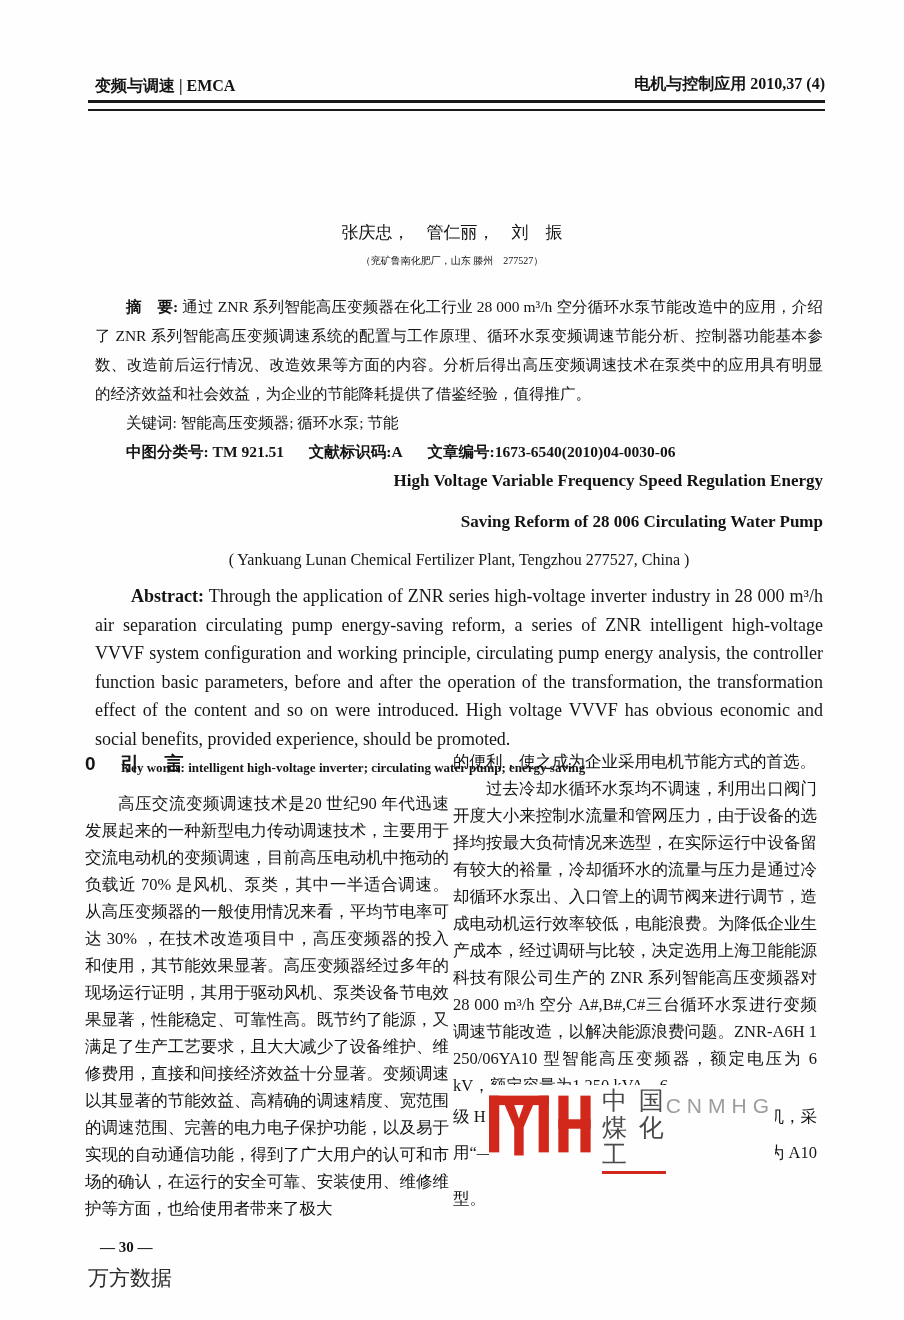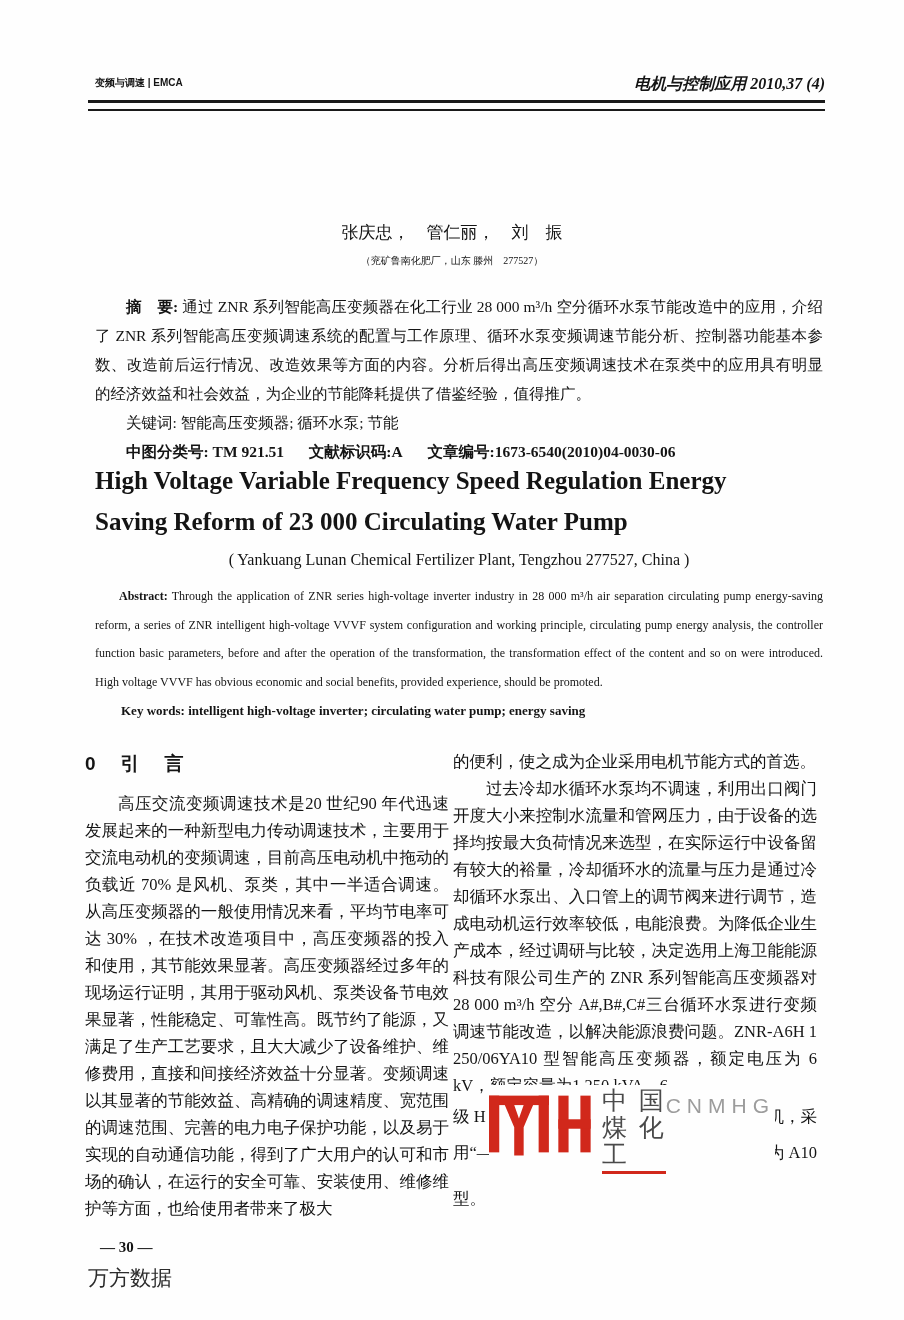--- a/index.html
+++ b/index.html
@@ -2,45 +2,45 @@
 <html><head>
 <meta charset="utf-8">
 <style>
   html,body{margin:0;padding:0;background:#e8e8e8;}
   .page{
     position:relative;width:904px;height:1320px;margin:0 auto;
     background:#fefefe;color:#141414;overflow:hidden;
     font-family:"Liberation Serif","DejaVu Serif",serif;
   }
   
-  .hdr-left{position:absolute;top:76px;left:95px;font-size:10px;font-weight:bold;
-    font-family:Liberation Sans, sans-serif;}
-  .hdr-right{position:absolute;top:74px;right:79px;font-size:16px;font-weight:bold;font-style:italic;}
+  .hdr-left{position:absolute;top:76px;left:95px;font-size:16px;font-weight:bold;
+    font-family:Liberation Serif, serif;}
+  .hdr-right{position:absolute;top:74px;right:79px;font-size:16px;font-weight:bold;}
   .rule-double{position:absolute;top:100px;left:88px;width:737px;height:6px;
     border-top:3px solid #1a1a1a;border-bottom:2px solid #1a1a1a;}
   
   .title-cn{position:absolute;top:144px;left:60px;width:784px;text-align:center;
     font-size:34px;font-weight:bold;letter-spacing:2px;
     font-family:"Liberation Sans","DejaVu Sans",sans-serif;}
   .authors-cn{position:absolute;top:221px;left:60px;width:784px;text-align:center;font-size:17px;}
   .affil-cn{position:absolute;top:254px;left:60px;width:784px;text-align:center;font-size:10px;}
   
   .cn-meta{position:absolute;top:292px;left:95px;width:728px;font-size:15.5px;
     line-height:29px;text-align:justify;}
   .cn-meta p{margin:0;}
   .abstract-cn{text-indent:2em;}
   .kw-cn{text-indent:2em;font-weight:normal;}
   .clc-line{text-indent:2em;font-weight:bold;}
   .clc-line .gap{display:inline-block;width:1.6em;}
   
   .en-block{position:absolute;top:460px;left:95px;width:728px;}
-  .title-en{margin:0;text-align:left;font-weight:bold;font-size:25px;line-height:41px;}
+  .title-en{margin:0;text-align:right;font-weight:bold;font-size:17px;line-height:41px;}
   .authors-en{text-align:center;font-style:italic;font-size:16.5px;margin-top:13px;}
   .affil-en{text-align:center;font-size:16px;margin-top:9px;}
-  .abstract-en{margin:13px 0 0;font-size:12px;line-height:28.5px;text-align:justify;text-indent:2em;}
+  .abstract-en{margin:13px 0 0;font-size:18px;line-height:28.5px;text-align:justify;text-indent:2em;}
   .kw-en{margin:1px 0 0;font-size:13px;font-weight:bold;line-height:28px;text-indent:2em;}
   
   .columns{position:absolute;top:748px;left:85px;width:738px;display:flex;gap:4px;}
   .col{width:364px;font-size:16.5px;line-height:27px;text-align:justify;}
   .sec-heading{margin:8px 0 13px;font-size:19px;font-weight:bold;letter-spacing:3px;
     font-family:"Liberation Sans","DejaVu Sans",sans-serif;}
   .col p{margin:0;}
   .body-indent{text-indent:2em;}
   .pagenum{margin-top:12px;font-weight:bold;font-size:15px;text-indent:1em;text-align:left;}
   
@@ -78,21 +78,21 @@
     <p class="abstract-cn"><b>摘　要:</b>
       <span>通过 ZNR 系列智能高压变频器在化工行业 28 000 m³/h 空分循环水泵节能改造中的应用，介绍了 ZNR 系列智能高压变频调速系统的配置与工作原理、循环水泵变频调速节能分析、控制器功能基本参数、改造前后运行情况、改造效果等方面的内容。分析后得出高压变频调速技术在泵类中的应用具有明显的经济效益和社会效益，为企业的节能降耗提供了借鉴经验，值得推广。</span></p>
     <p class="kw-cn"><span>关键词:</span>
       <span>智能高压变频器; 循环水泵; 节能</span></p>
     <p class="clc-line"><span>中图分类号:</span>
       <span>TM 921.51</span><span class="gap"></span><span>文献标识码:</span><span>A</span><span class="gap"></span><span>文章编号:</span><span>1673-6540(2010)04-0030-06</span></p>
   </div>
 
   <div class="en-block">
     <h2 class="title-en"><span>High Voltage Variable Frequency Speed Regulation Energy</span><br>
-      <span>Saving Reform of 23 000 Circulating Water Pump</span></h2>
+      <span>Saving Reform of 28 006 Circulating Water Pump</span></h2>
     <div class="affil-en">( Yankuang Lunan Chemical Fertilizer Plant, Tengzhou 277527, China )</div>
     <p class="abstract-en"><b>Abstract:</b>
       <span>Through the application of ZNR series high-voltage inverter industry in 28 000 m³/h air separation circulating pump energy-saving reform, a series of ZNR intelligent high-voltage VVVF system configuration and working principle, circulating pump energy analysis, the controller function basic parameters, before and after the operation of the transformation, the transformation effect of the content and so on were introduced. High voltage VVVF has obvious economic and social benefits, provided experience, should be promoted.</span></p>
     <p class="kw-en"><span>Key words:</span>
       <span>intelligent high-voltage inverter; circulating water pump; energy saving</span></p>
   </div>
 
   <div class="columns">
 
     <div class="col">

